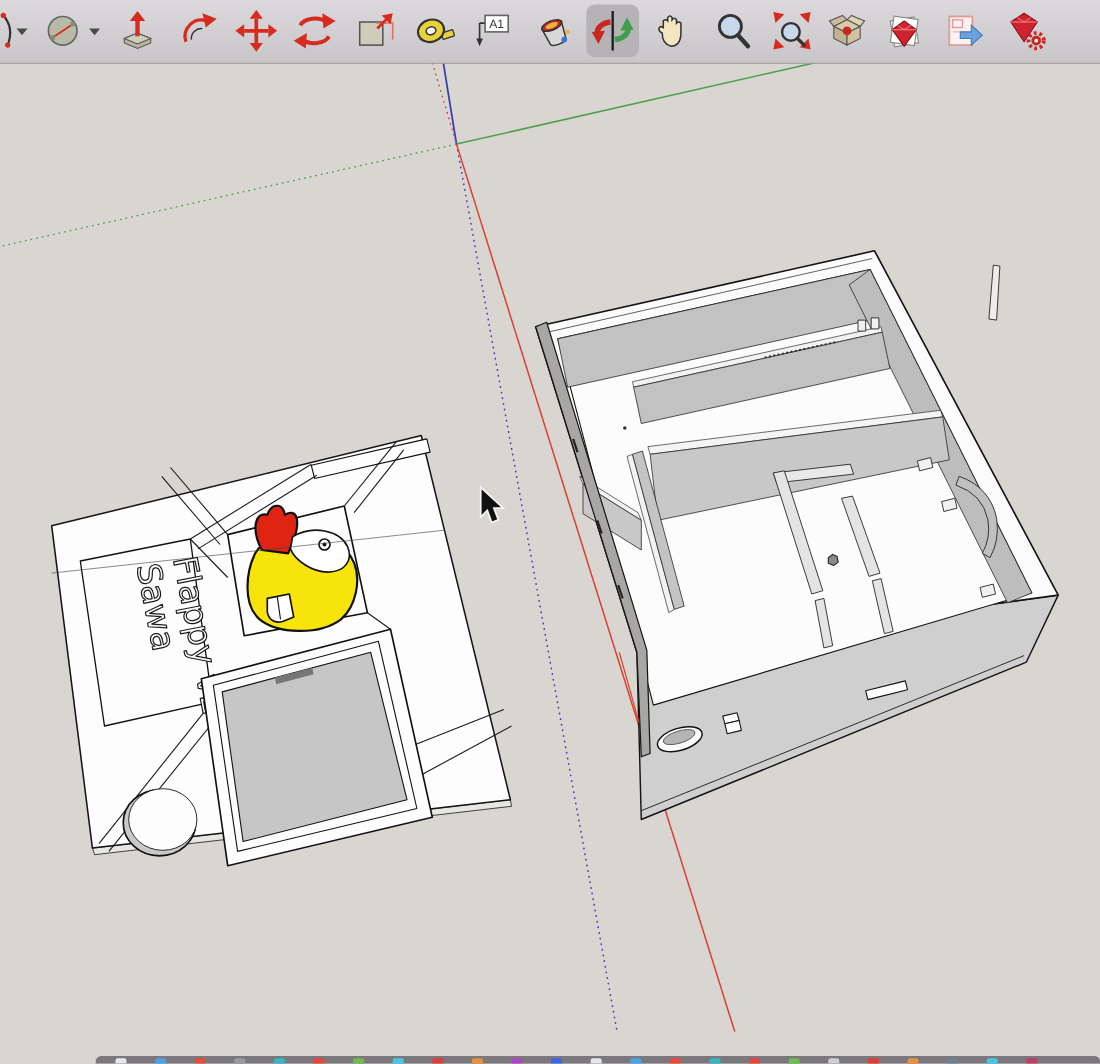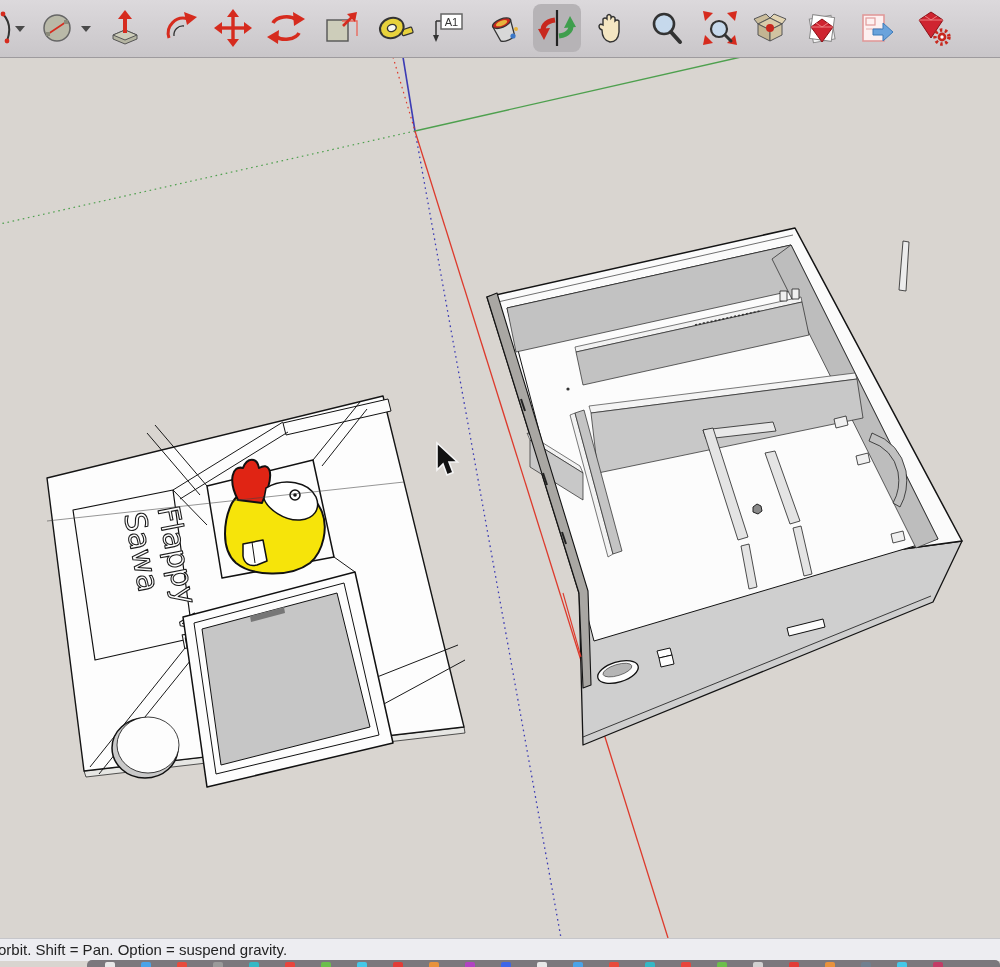--- a/index.html
+++ b/index.html
@@ -347,23 +347,20 @@
 
         <line x1="563" y1="536" x2="581" y2="600" stroke-width="1.1" stroke="#dd3a2c"></line>
       </g>
 
       <g>
         <path d="M437,386 l0,27 l6,-6 l4,11 l6,-2.5 l-4,-10.5 l8.5,0 z" fill="#111" stroke="#f5f5f5" stroke-width="1.6"></path>
       </g>
     </svg>
   </div>
 
-  <div class="statusbar">
-    <span>orbit. Shift = Pan. Option = suspend gravity.</span>
-  </div>
 
   <div class="dock" style="background: rgb(123, 120, 125);">
       <span class="nub" style="left: 18px; background: rgb(232, 232, 232);"></span>
       <span class="nub" style="left: 54px; background: rgb(74, 163, 232);"></span>
       <span class="nub" style="left: 90px; background: rgb(232, 75, 60);"></span>
       <span class="nub" style="left: 126px; background: rgb(154, 154, 154);"></span>
       <span class="nub" style="left: 162px; background: rgb(53, 184, 197);"></span>
       <span class="nub" style="left: 198px; background: rgb(232, 69, 60);"></span>
       <span class="nub" style="left: 234px; background: rgb(108, 191, 75);"></span>
       <span class="nub" style="left: 270px; background: rgb(69, 200, 232);"></span>

